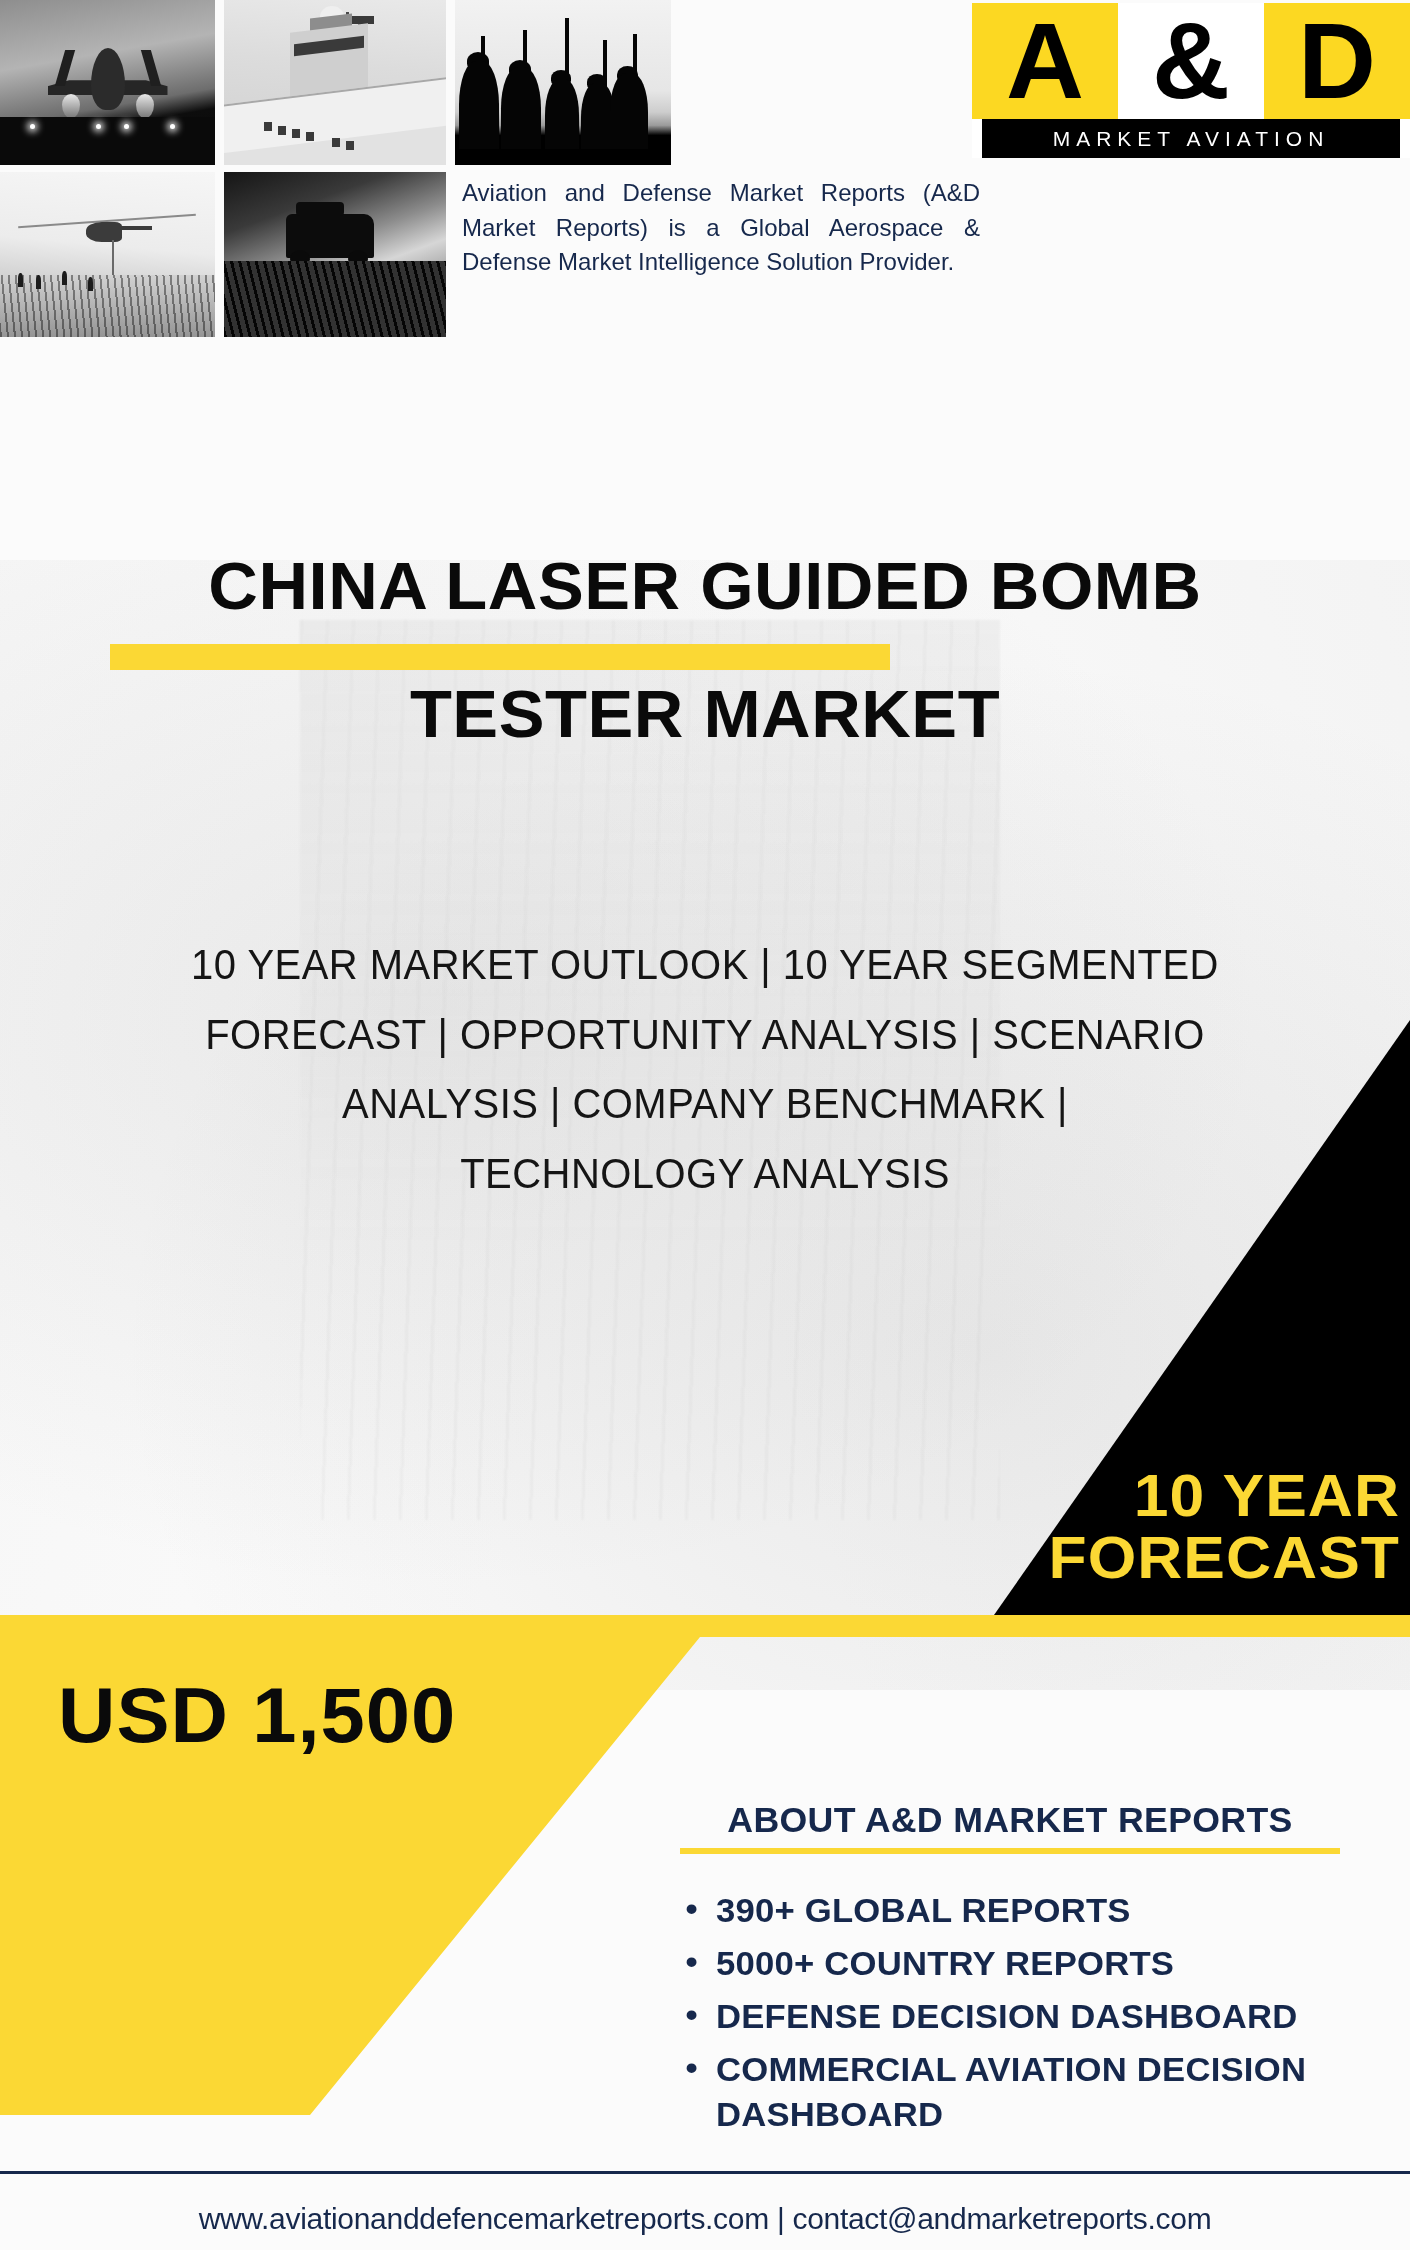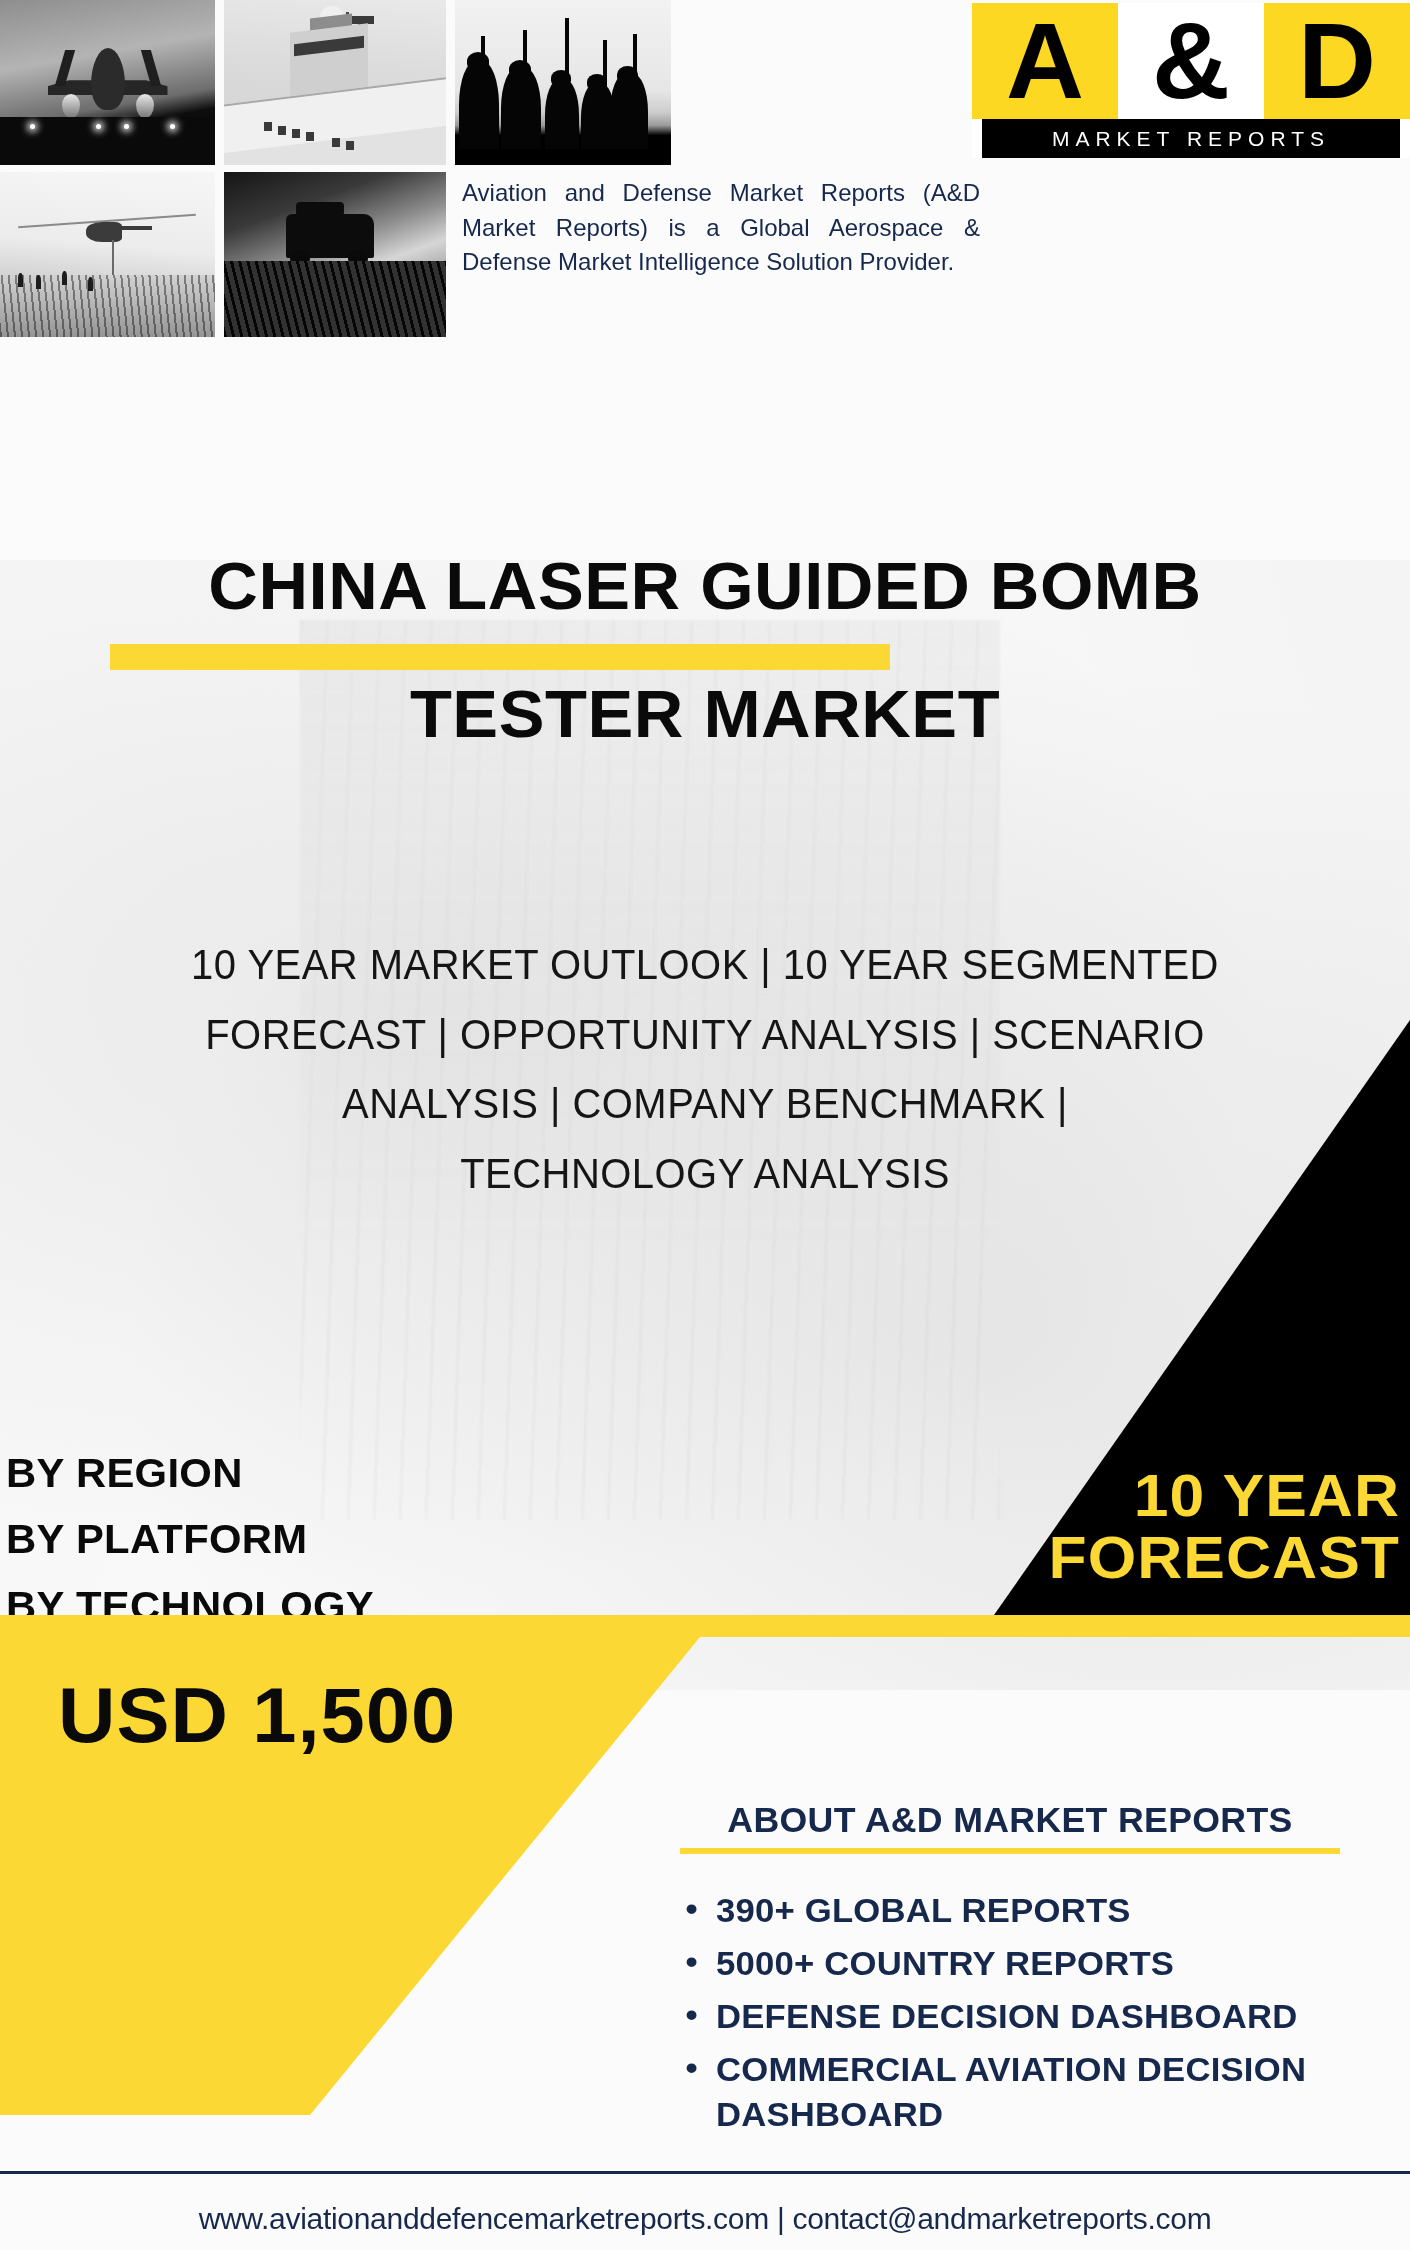--- a/index.html
+++ b/index.html
@@ -267,46 +267,41 @@
         <span class="logo-letter">A</span>
       </div>
       <div class="logo-cell w">
         <span class="logo-letter">&amp;</span>
       </div>
       <div class="logo-cell y">
         <span class="logo-letter">D</span>
       </div>
     </div>
     <div class="logo-bar">
-      <span>MARKET REPORTS</span>
+      <span>MARKET AVIATION</span>
     </div>
   </div>
 
   <div class="desc">Aviation and Defense Market Reports (A&amp;D Market Reports) is a Global Aerospace &amp; Defense Market Intelligence Solution Provider.</div>
 
   <div class="title1">CHINA LASER GUIDED BOMB</div>
   <div class="title-rule"></div>
   <div class="title2">TESTER MARKET</div>
 
   <div class="subtitle">
     <div>10 YEAR MARKET OUTLOOK | 10 YEAR SEGMENTED</div>
     <div>FORECAST | OPPORTUNITY ANALYSIS | SCENARIO</div>
     <div>ANALYSIS | COMPANY BENCHMARK |</div>
     <div>TECHNOLOGY ANALYSIS</div>
   </div>
 
   <div class="wedge-black">
       <i></i>
     </div>
 
-  <div class="bylist">
-    <div>BY REGION</div>
-    <div>BY PLATFORM</div>
-    <div>BY TECHNOLOGY</div>
-  </div>
 
   <div class="forecast">
     <div class="l1">10 YEAR</div>
     <div class="l2">FORECAST</div>
   </div>
 
   <div class="wedge-yellow"></div>
   <div class="price">USD 1,500</div>
 
   <div class="about">

